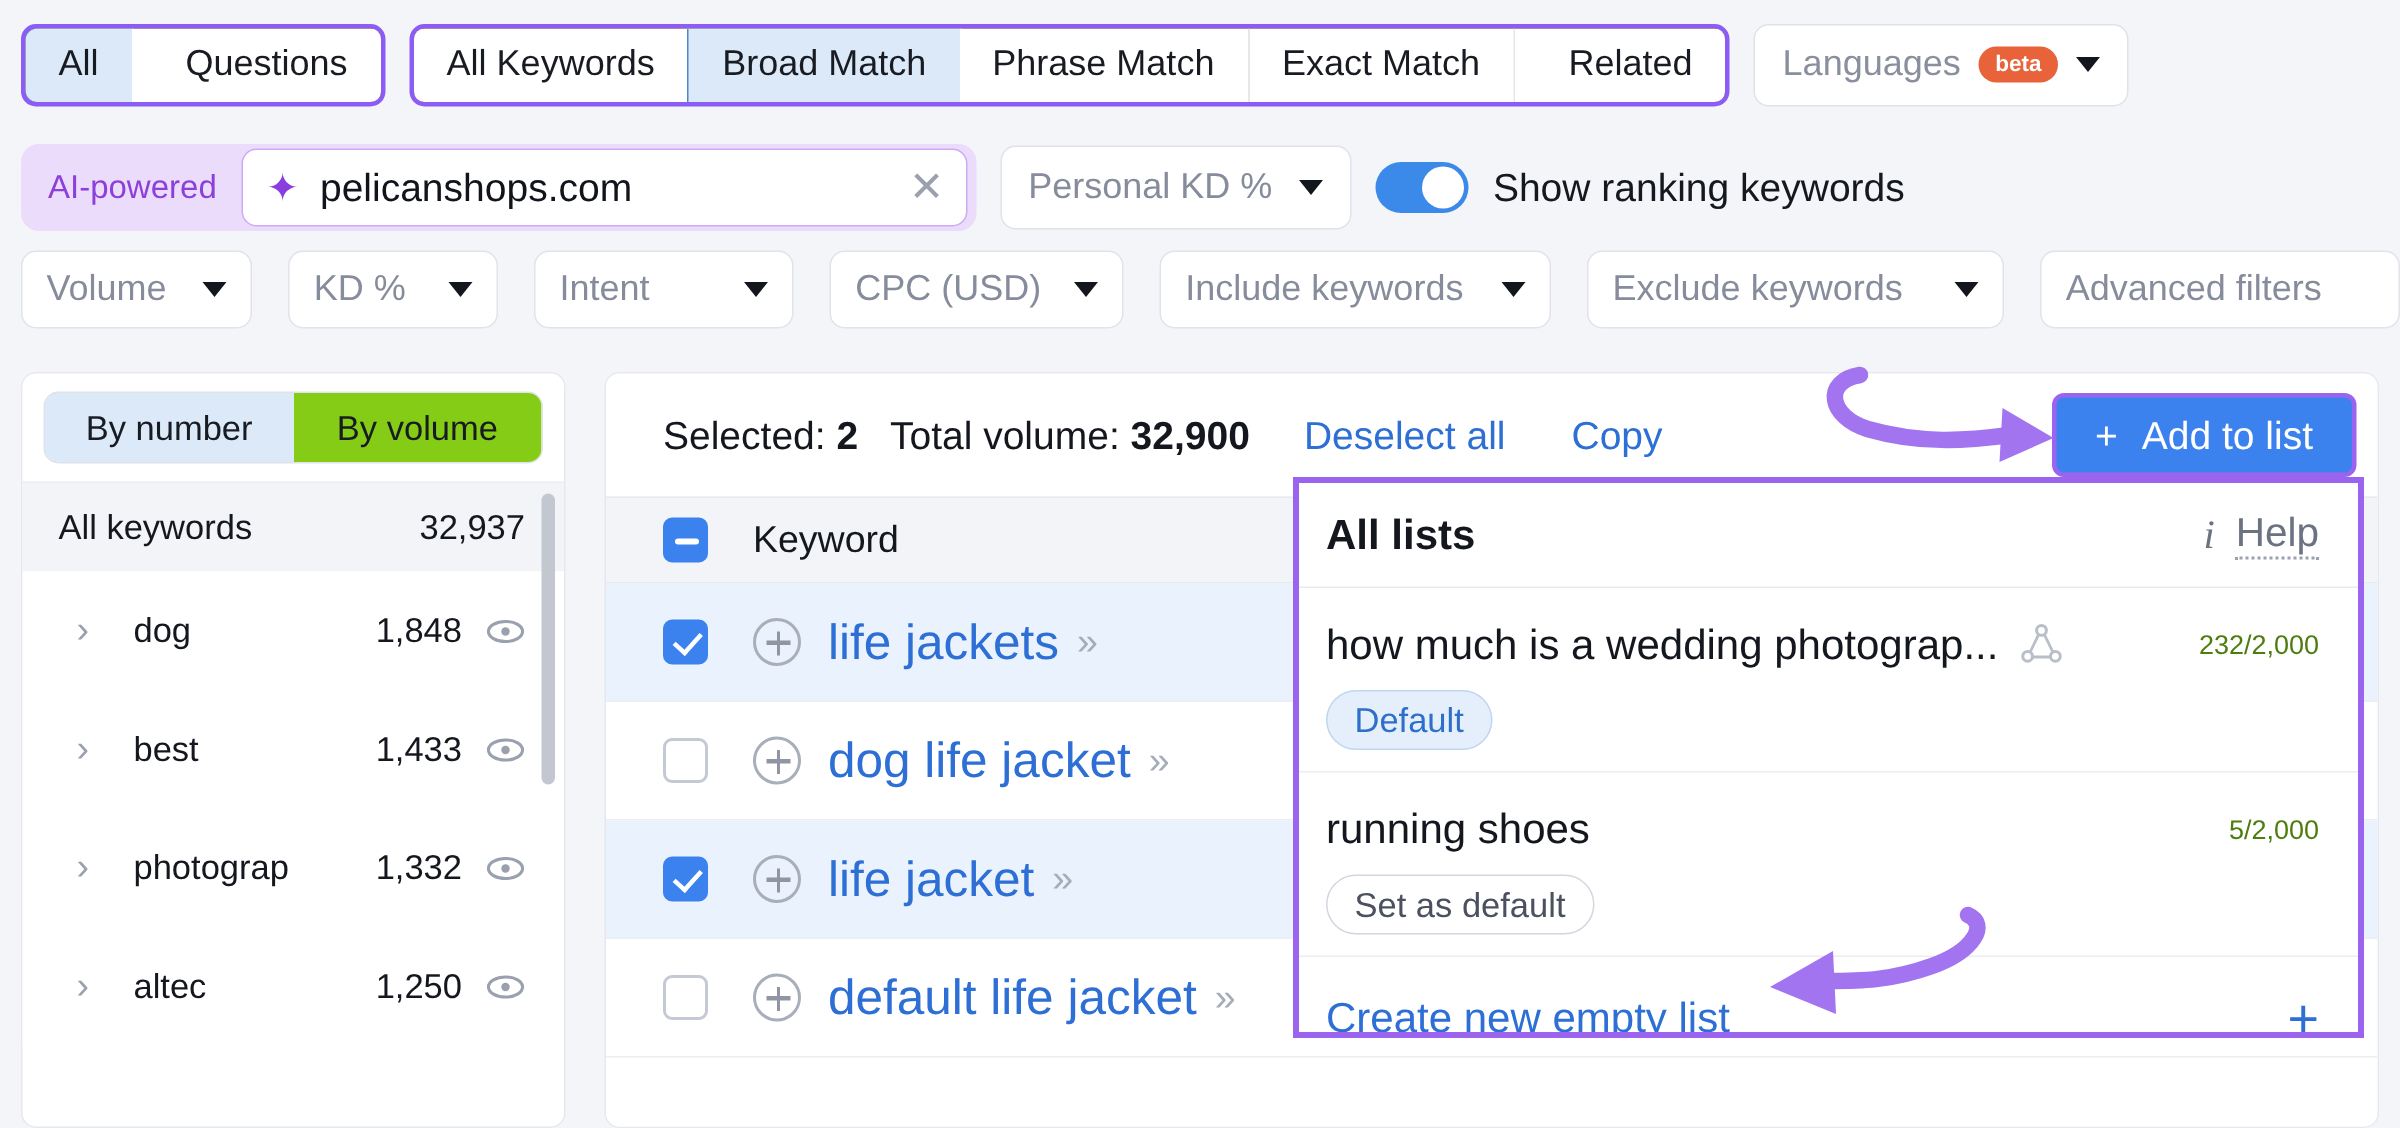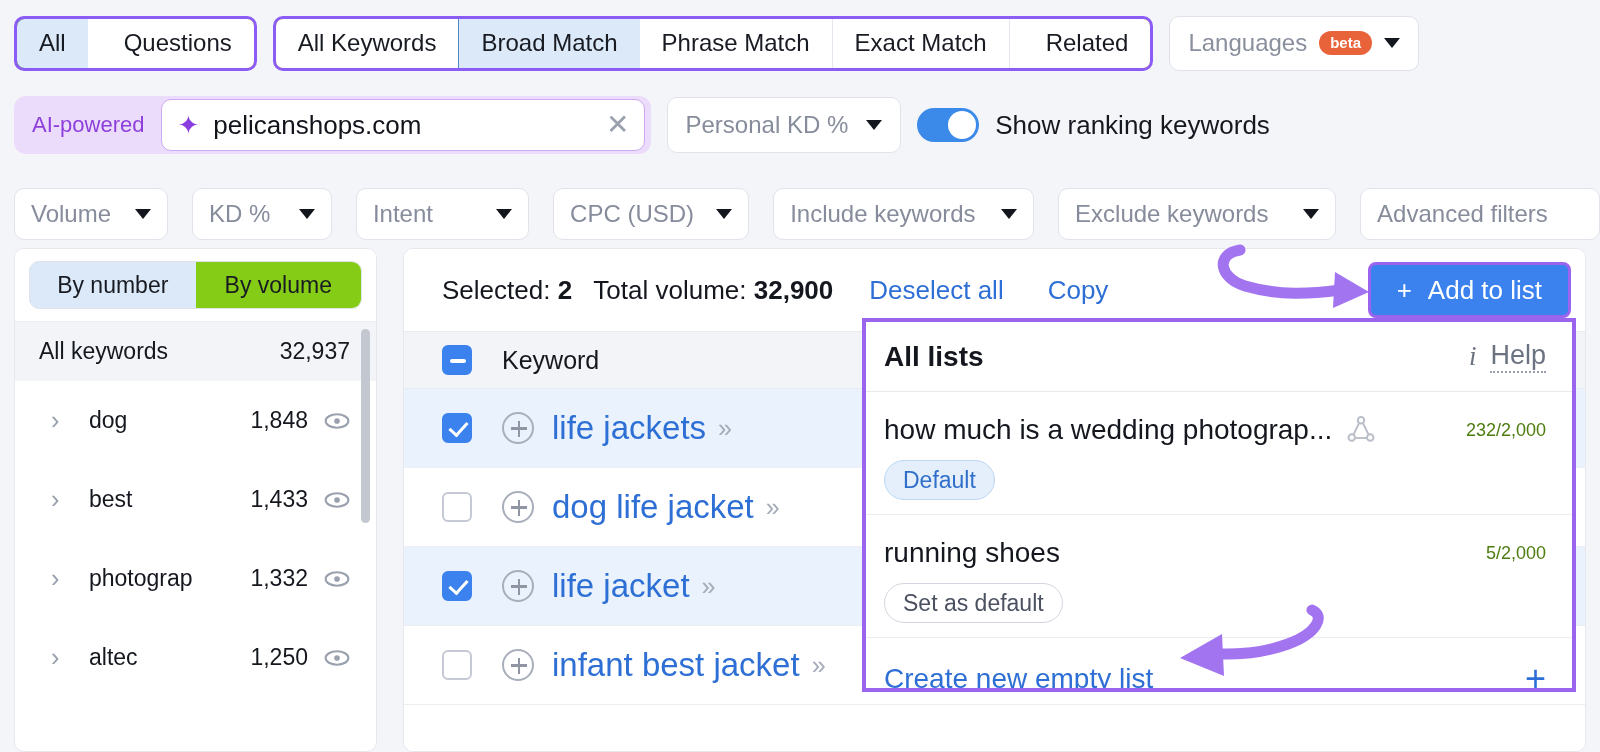--- a/index.html
+++ b/index.html
@@ -47,21 +47,21 @@
   .pillsel{
     display:flex;align-items:center;gap:18px;height:56px;padding:0 18px;border:1px solid #dfe2e9;
     border-radius:10px;background:#fff;cursor:pointer;
   }
   .pillsel .lbl{font-size:24px;color:#868c9b;white-space:nowrap;}
   .toggle{width:62px;height:34px;border-radius:18px;background:#3b8aea;position:relative;cursor:pointer;}
   .toggle .knob{position:absolute;top:3px;right:3px;width:28px;height:28px;border-radius:50%;background:#fff;}
   .togglelbl{font-size:26px;color:#15181f;}
 
   
-  .row3{position:absolute;left:0;top:183px;width:1600px;height:62px;display:flex;align-items:center;padding-left:14px;gap:24px;}
+  .row3{position:absolute;left:0;top:162px;width:1600px;height:62px;display:flex;align-items:center;padding-left:14px;gap:24px;}
   .fbtn{
     display:flex;align-items:center;justify-content:space-between;height:52px;border:1px solid #e0e3ea;
     border-radius:10px;background:#fff;padding:0 16px;cursor:pointer;gap:16px;
   }
   .fbtn .lbl{font-size:24px;color:#868c9b;white-space:nowrap;}
 
   
   .leftpanel{
     position:absolute;left:14px;top:248px;width:363px;height:504px;background:#fff;
     border:1px solid #e6e8ee;border-radius:10px;overflow:hidden;
@@ -310,21 +310,21 @@
     <div class="kwrow sel">
       <div class="cbox checked"></div>
       <div class="plus-ic"></div>
       <span class="kwtext">life jacket</span>
       <span class="chevs">»</span>
       <span class="intent plain">C</span>
     </div>
     <div class="kwrow">
       <div class="cbox"></div>
       <div class="plus-ic"></div>
-      <span class="kwtext">infant best jacket</span>
+      <span class="kwtext">default life jacket</span>
       <span class="chevs">»</span>
       <span class="intent amber">C</span>
     </div>
     <div class="ghostrow"></div>
   </div>
 
   <div class="popup">
     <div class="pu-head">
       <span class="pu-title">All lists</span>
       <div class="pu-help">

